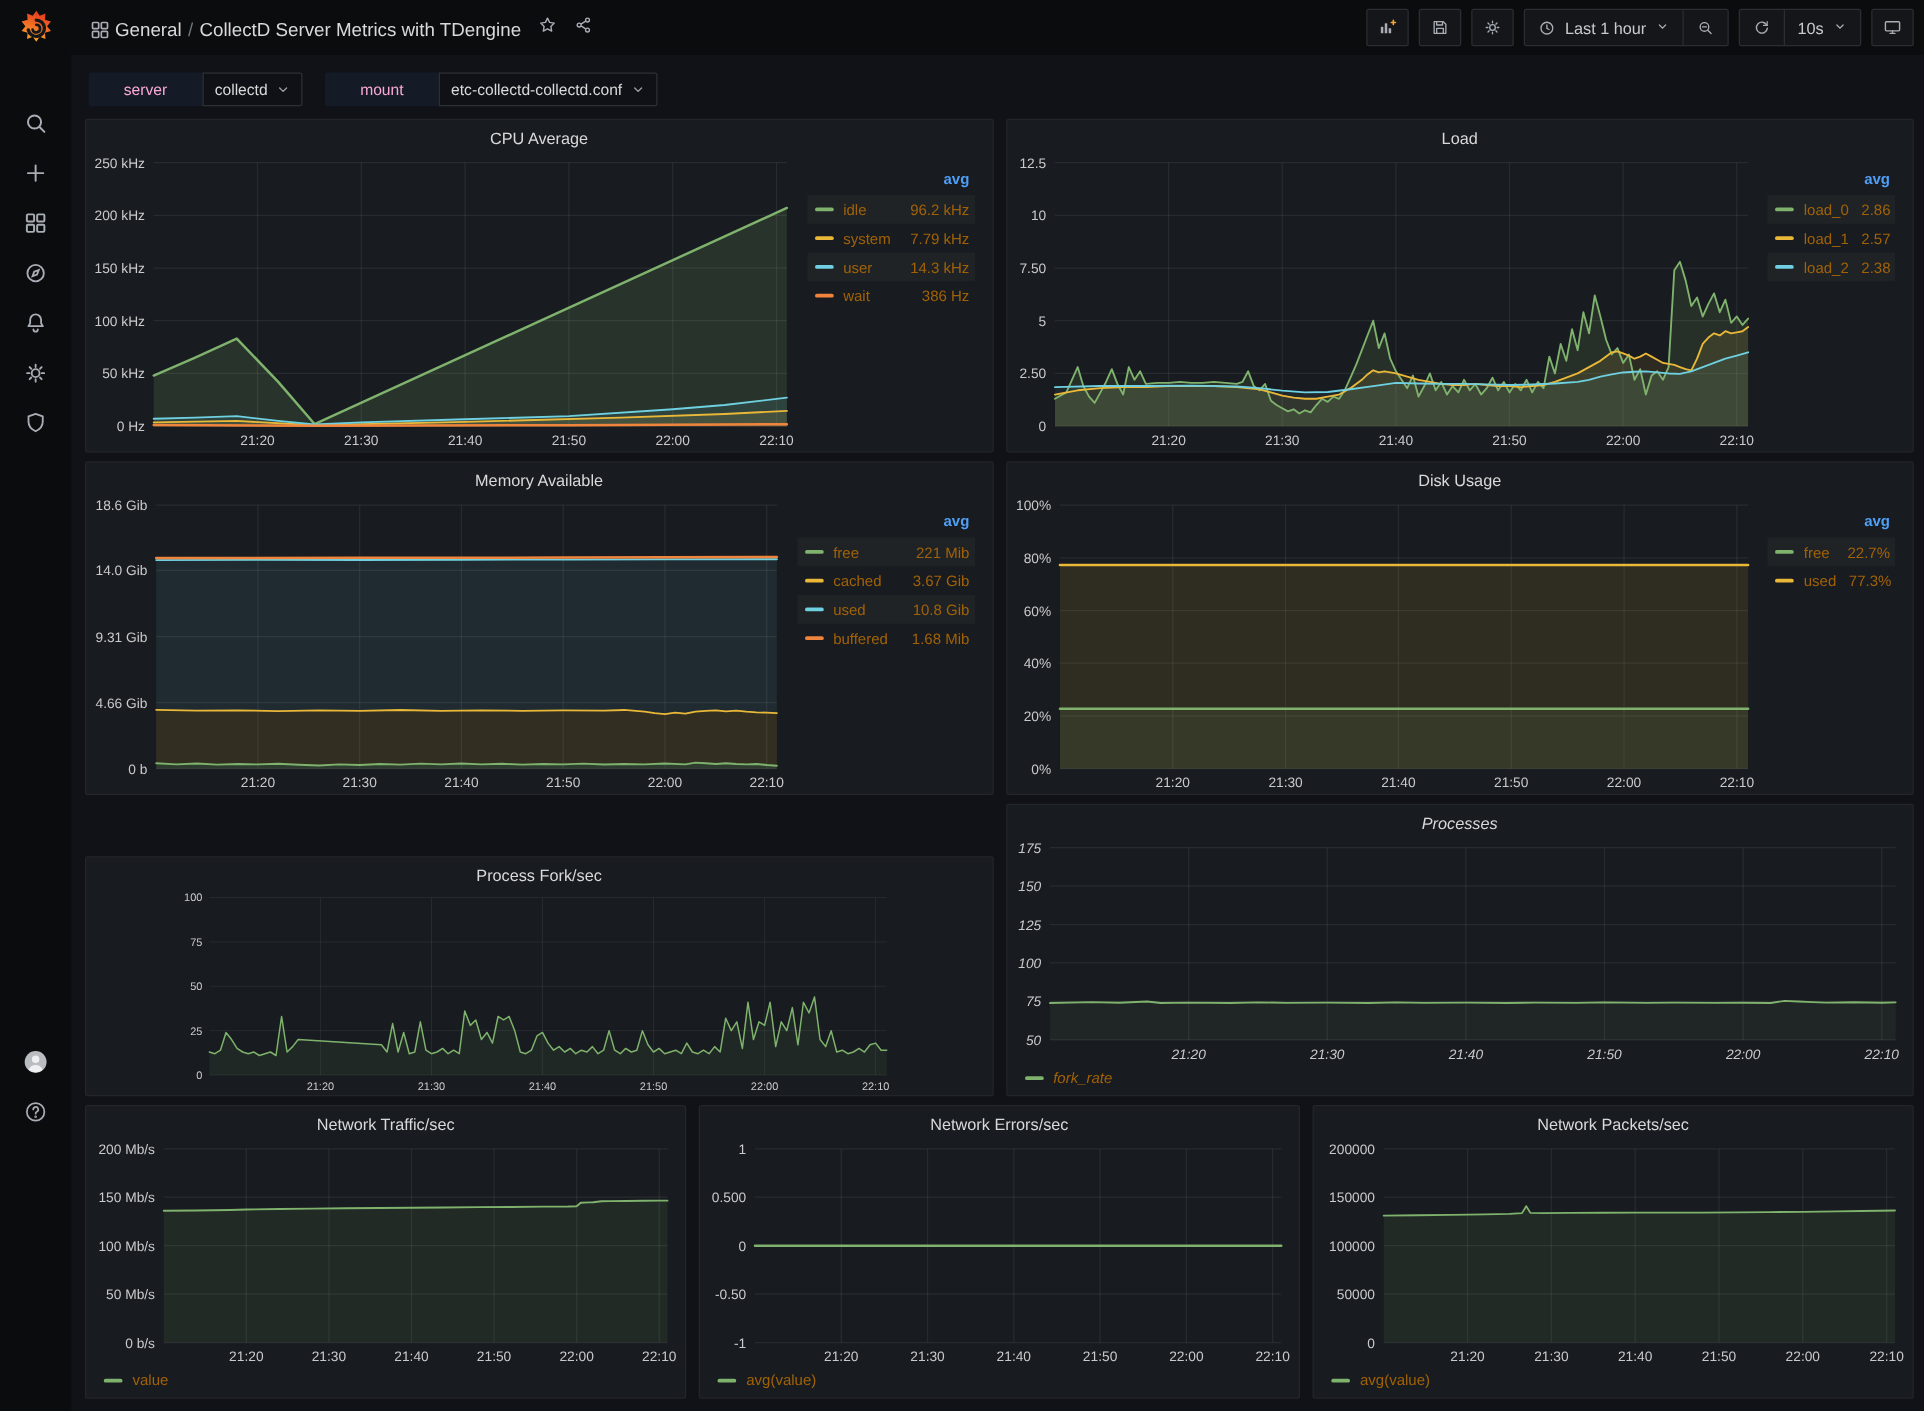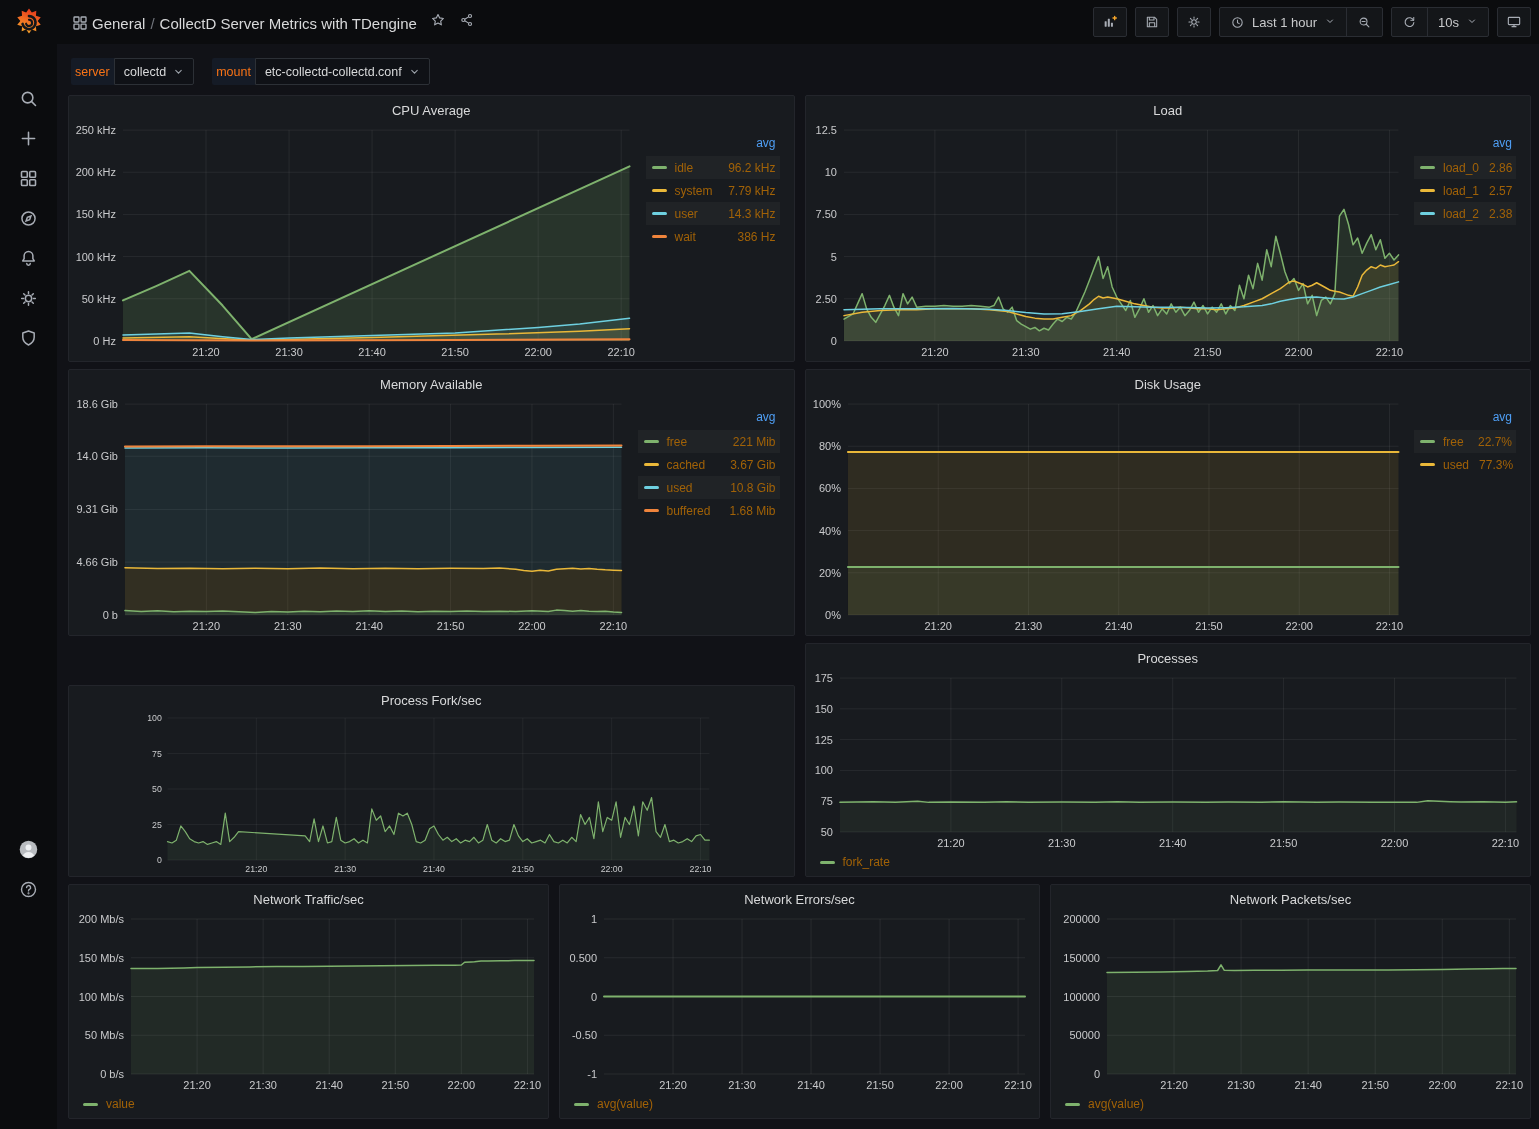--- a/index.html
+++ b/index.html
@@ -35,33 +35,33 @@
     background:var(--btn-bg);border:1px solid var(--btn-border);border-radius:2px;color:var(--icon);cursor:pointer}
   .tbtn svg{width:16px;height:16px}
   .tgroup{height:30px;display:flex;align-items:stretch;background:var(--btn-bg);border:1px solid var(--btn-border);border-radius:2px}
   .tseg{display:flex;align-items:center;gap:7px;padding:0 10px;color:var(--text-dim);font-size:13px;cursor:pointer}
   .tseg+.tseg{border-left:1px solid var(--btn-border)}
   .tseg svg{width:15px;height:15px;color:var(--icon)}
   .tseg .caret svg{width:12px;height:12px}
   
   .submenu{height:51px;display:flex;align-items:center;gap:18px;padding:6px 0 2px 14px}
   .chip{display:flex;height:27px;font-size:12.5px}
-  .chip-label{background:#151b26;color:#f97316;display:flex;align-items:center;padding:0 4px;border-radius:2px 0 0 2px;font-weight:500}
+  .chip-label{background:#151b26;color:#f9a8d4;display:flex;align-items:center;padding:0 28px;border-radius:2px 0 0 2px;font-weight:500}
   .chip-value{background:#0f1116;border:1px solid #2c3036;color:var(--text);display:flex;align-items:center;gap:7px;padding:0 9px;border-radius:0 2px 2px 0;cursor:pointer}
   .chip-value svg{width:11px;height:11px;color:#9aa0a8}
   
   .dash{flex:1;display:grid;grid-template-columns:repeat(6,1fr);grid-template-rows:267px 267px 234px 235px;
     gap:7px 10px;padding:0 8px 0 11px}
   .panel{background:var(--bg-panel);border:1px solid var(--panel-border);border-radius:2px;display:flex;flex-direction:column;min-width:0;min-height:0}
   .panel-title{margin:0;padding:7px 4px 2px;text-align:center;font-size:13px;font-weight:500;color:var(--text);cursor:pointer;white-space:nowrap;overflow:hidden}
   .panel-body{flex:1;display:flex;min-height:0}
   .plotwrap{flex:1;min-width:0;position:relative}
   .plotwrap svg{position:absolute;inset:0;width:100%;height:100%}
   .legend-right{display:flex;flex-direction:column;padding:14px 14px 0 2px;flex-shrink:0}
-  .legend-header{font-size:12px;font-weight:400;color:#4f9ff5;text-align:right;padding:2px 4px 6px 0}
+  .legend-header{font-size:12px;font-weight:700;color:#4f9ff5;text-align:right;padding:2px 4px 6px 0}
   .legend-row{display:flex;align-items:center;height:23px;font-size:12px;color:#a16207;padding:0 4px 0 6px;cursor:pointer}
   .legend-right .legend-row:nth-of-type(even){background:rgba(255,255,255,0.035)}
   .ldash{width:15px;height:3px;border-radius:2px;margin-right:8px;flex-shrink:0}
   .lname{white-space:nowrap}
   .lval{margin-left:auto;padding-left:10px;white-space:nowrap}
   .legend-bottom{height:24px;display:flex;align-items:center;padding:0 0 4px 14px}
   .legend-bottom .legend-row{height:20px;padding:0}
   svg text{font-family:"Liberation Sans","DejaVu Sans",sans-serif}
 </style>
 </head>
@@ -514,21 +514,21 @@
                 <line x1="588.5573770491803" x2="588.5573770491803" y1="10" y2="188" stroke="rgba(255,255,255,0.07)" stroke-width="1"></line>
                 <text x="588.5573770491803" y="203" text-anchor="middle" font-size="11" fill="#c9cacc">22:00</text>
                 <line x1="699.8688524590164" x2="699.8688524590164" y1="10" y2="188" stroke="rgba(255,255,255,0.07)" stroke-width="1"></line>
                 <text x="699.8688524590164" y="203" text-anchor="middle" font-size="11" fill="#c9cacc">22:10</text>
                 <path d="M32.0 164.9L37.6 166.6L43.1 163.1L48.7 145.3L54.3 152.4L59.8 161.3L65.4 164.9L71.0 166.6L76.5 164.9L82.1 168.4L87.7 166.6L93.2 164.9L98.8 168.4L104.4 129.3L109.9 164.9L115.5 159.5L121.0 152.4L204.5 157.7L210.1 164.9L215.7 136.4L221.2 164.9L226.8 145.3L232.4 166.6L237.9 164.9L243.5 134.6L249.1 163.1L254.6 166.6L260.2 164.9L265.8 161.3L271.3 166.6L276.9 163.1L282.5 166.6L288.0 123.9L293.6 138.2L299.1 132.8L304.7 152.4L310.3 145.3L315.8 156.0L321.4 129.3L327.0 132.8L332.5 129.3L338.1 143.5L343.7 164.9L349.2 166.6L354.8 163.1L360.4 148.8L365.9 145.3L371.5 156.0L377.1 163.1L382.6 159.5L388.2 164.9L393.8 161.3L399.3 166.6L404.9 163.1L410.5 164.9L416.0 159.5L421.6 166.6L427.2 163.1L432.7 143.5L438.3 163.1L443.9 166.6L449.4 161.3L455.0 164.9L460.5 163.1L466.1 143.5L471.7 157.7L477.2 164.9L482.8 161.3L488.4 166.6L493.9 164.9L499.5 163.1L505.1 166.6L510.6 156.0L516.2 164.9L521.8 166.6L527.3 163.1L532.9 166.6L538.5 159.5L544.0 164.9L549.6 131.0L555.2 143.5L560.7 134.6L566.3 161.3L571.9 115.0L577.4 152.4L583.0 134.6L588.6 138.2L594.1 115.0L599.7 159.5L605.3 134.6L610.8 143.5L616.4 120.4L622.0 157.7L627.5 115.0L633.1 125.7L638.6 109.7L644.2 152.4L649.8 159.5L655.3 143.5L660.9 164.9L666.5 163.1L672.0 166.6L677.6 164.9L683.2 161.3L688.7 164.9L694.3 157.7L699.9 156.0L705.4 163.1L711.0 163.1L711.0 188.0L32.0 188.0Z" fill="#7eb26d" fill-opacity="0.09" stroke="none"></path>
                 <path d="M32.0 164.9L37.6 166.6L43.1 163.1L48.7 145.3L54.3 152.4L59.8 161.3L65.4 164.9L71.0 166.6L76.5 164.9L82.1 168.4L87.7 166.6L93.2 164.9L98.8 168.4L104.4 129.3L109.9 164.9L115.5 159.5L121.0 152.4L204.5 157.7L210.1 164.9L215.7 136.4L221.2 164.9L226.8 145.3L232.4 166.6L237.9 164.9L243.5 134.6L249.1 163.1L254.6 166.6L260.2 164.9L265.8 161.3L271.3 166.6L276.9 163.1L282.5 166.6L288.0 123.9L293.6 138.2L299.1 132.8L304.7 152.4L310.3 145.3L315.8 156.0L321.4 129.3L327.0 132.8L332.5 129.3L338.1 143.5L343.7 164.9L349.2 166.6L354.8 163.1L360.4 148.8L365.9 145.3L371.5 156.0L377.1 163.1L382.6 159.5L388.2 164.9L393.8 161.3L399.3 166.6L404.9 163.1L410.5 164.9L416.0 159.5L421.6 166.6L427.2 163.1L432.7 143.5L438.3 163.1L443.9 166.6L449.4 161.3L455.0 164.9L460.5 163.1L466.1 143.5L471.7 157.7L477.2 164.9L482.8 161.3L488.4 166.6L493.9 164.9L499.5 163.1L505.1 166.6L510.6 156.0L516.2 164.9L521.8 166.6L527.3 163.1L532.9 166.6L538.5 159.5L544.0 164.9L549.6 131.0L555.2 143.5L560.7 134.6L566.3 161.3L571.9 115.0L577.4 152.4L583.0 134.6L588.6 138.2L594.1 115.0L599.7 159.5L605.3 134.6L610.8 143.5L616.4 120.4L622.0 157.7L627.5 115.0L633.1 125.7L638.6 109.7L644.2 152.4L649.8 159.5L655.3 143.5L660.9 164.9L666.5 163.1L672.0 166.6L677.6 164.9L683.2 161.3L688.7 164.9L694.3 157.7L699.9 156.0L705.4 163.1L711.0 163.1" fill="none" stroke="#7eb26d" stroke-width="1.5" stroke-linejoin="round" stroke-linecap="round"></path>
               </svg>
             </div>
           </div>
         </section>
-        <section class="panel" style="grid-column: 4 / span 3;">
+        <section class="panel" style="grid-column: 4 / span 3; font-style: italic;">
           <h2 class="panel-title">Processes</h2>
           <div class="panel-body">
             <div class="plotwrap">
               <svg viewBox="0 0 725 184">
                 <line x1="34" x2="711" y1="164" y2="164" stroke="rgba(255,255,255,0.07)" stroke-width="1"></line>
                 <text x="27" y="168" text-anchor="end" font-size="11" fill="#c9cacc">50</text>
                 <line x1="34" x2="711" y1="133.2" y2="133.2" stroke="rgba(255,255,255,0.07)" stroke-width="1"></line>
                 <text x="27" y="137.2" text-anchor="end" font-size="11" fill="#c9cacc">75</text>
                 <line x1="34" x2="711" y1="102.39999999999999" y2="102.39999999999999" stroke="rgba(255,255,255,0.07)" stroke-width="1"></line>
                 <text x="27" y="106.39999999999999" text-anchor="end" font-size="11" fill="#c9cacc">100</text>

